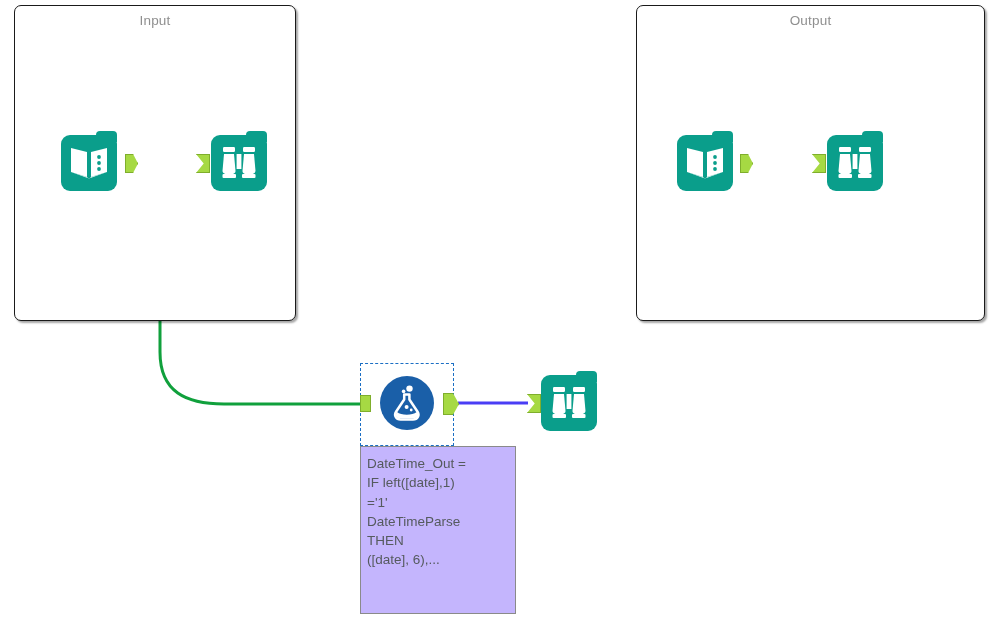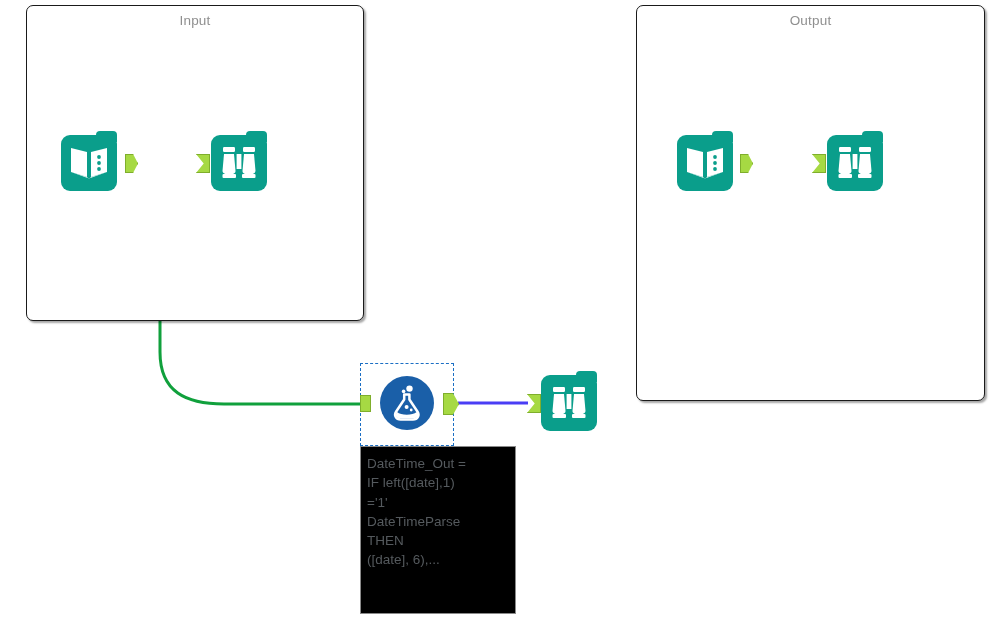--- a/index.html
+++ b/index.html
@@ -141,21 +141,21 @@
     width: 54px;
     height: 54px;
     border-radius: 50%;
     background: #1a5fa8;
     z-index: 3;
   }
 
   
   .annotation {
     position: absolute;
-    background: #000000;
+    background: #c4b5fd;
     border: 1.2px solid #8a8a8a;
     box-sizing: border-box;
     padding: 7px 5px 8px 6px;
     z-index: 6;
   }
   .annotation .line {
     font-family: "Liberation Sans", sans-serif;
     font-size: 13.5px;
     line-height: 19.3px;
     color: #555a5e;
@@ -182,25 +182,25 @@
 
     <g>
       <line x1="458" y1="403" x2="528" y2="403" stroke="#4a3df5" stroke-width="3"></line>
     </g>
 
     <g>
       <line x1="752" y1="163" x2="826" y2="163" stroke="#a8a8a8" stroke-width="2.6"></line>
     </g>
   </svg>
 
-  <div class="tool-container" style="left:26px; top:5px; width:338px; height:316px;">
+  <div class="tool-container" style="left:14px; top:5px; width:282px; height:316px;">
     <div class="container-title">Input</div>
   </div>
 
-  <div class="tool-container" style="left:636px; top:5px; width:349px; height:396px;">
+  <div class="tool-container" style="left:636px; top:5px; width:349px; height:316px;">
     <div class="container-title">Output</div>
   </div>
 
   <div class="node" style="left:61px; top:135px; width:56px; height:56px;">
     <div class="node-icon icon-teal"></div>
     <div class="icon-glyph">
       <svg width="40" height="36" viewBox="0 0 40 36" xmlns="http://www.w3.org/2000/svg">
         <path d="M2 3 L18 7 L18 32 L2 27 Z" fill="#ffffff"></path>
         <path d="M38 3 L22 7 L22 32 L38 27 Z" fill="#ffffff"></path>
         <path d="M2 27 L18 32 L20 34 L22 32 L38 27 L20 33.5 Z" fill="#ffffff"></path>

